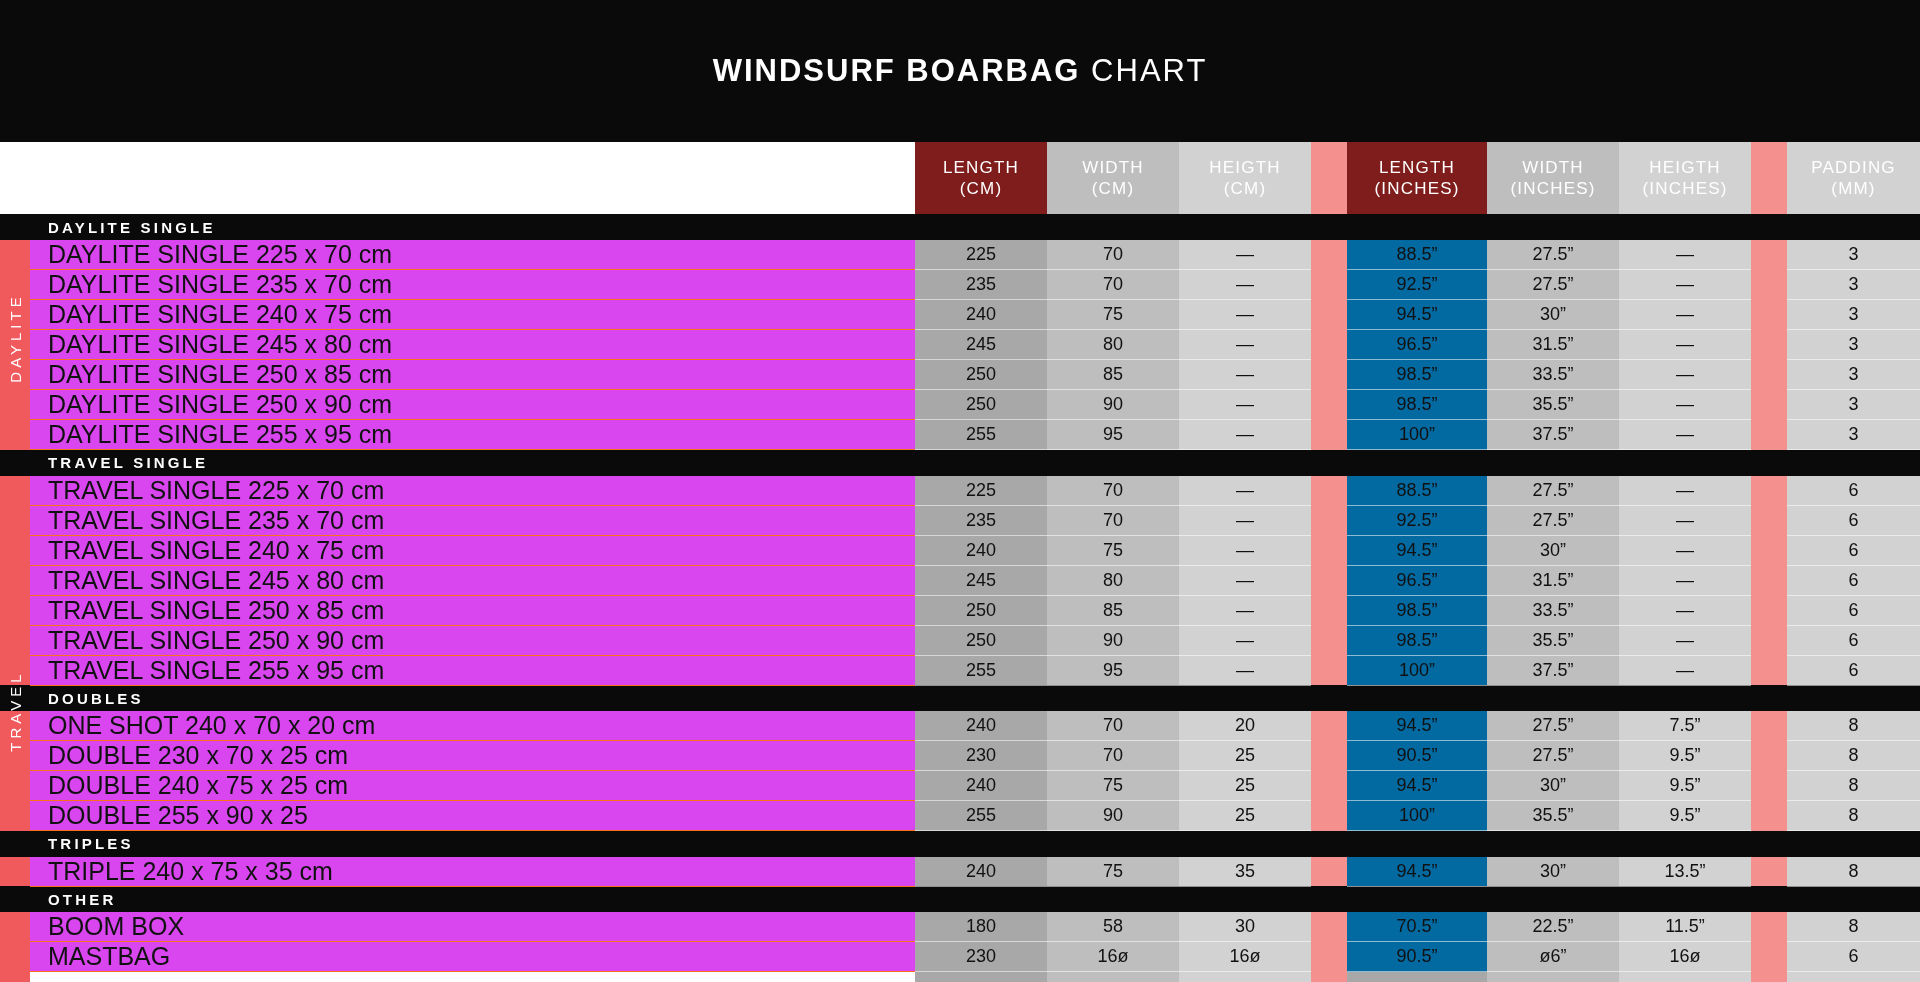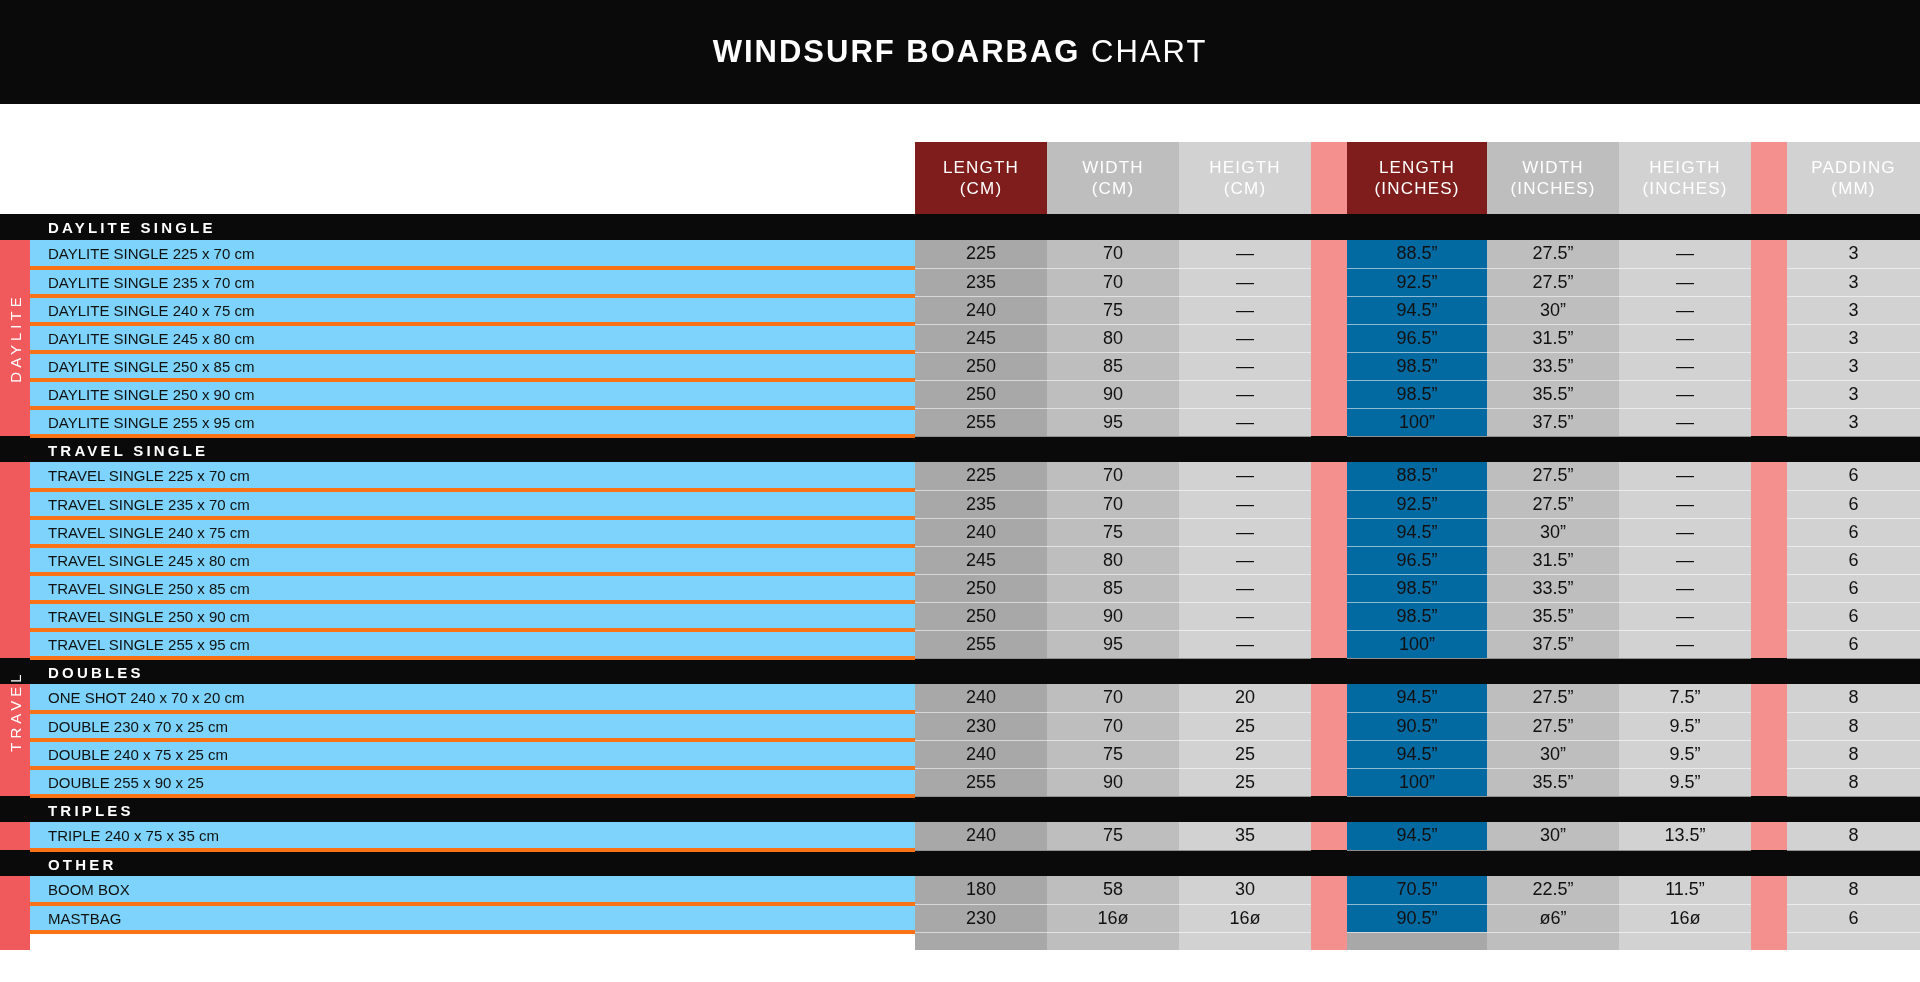--- a/index.html
+++ b/index.html
@@ -2,21 +2,21 @@
 <html><head>
 <meta charset="utf-8">
 <style>
   * { box-sizing: border-box; margin:0; padding:0; }
   html,body { width:1920px; height:982px; overflow:hidden; background:#ffffff;
     font-family:"Liberation Sans", sans-serif; }
 
   #page { position:relative; width:1920px; height:982px; background:#fff; }
 
   
-  .banner { position:absolute; left:0; top:0; width:1920px; height:104px;
+  .banner { position:absolute; left:0; top:0; width:1920px; height:142px;
     background:#0a0a0a; display:flex; align-items:center; justify-content:center; }
   .banner-title { font-size:31px; letter-spacing:2.0px; color:#ffffff; white-space:nowrap; }
   .banner-title .b { font-weight:bold; }
   .banner-title .l { font-weight:300; }
 
   
   .tablewrap { position:absolute; left:0; top:142px; width:1920px; height:840px; }
 
   table.chart { border-collapse:collapse; width:1920px; table-layout:fixed; }
   table.chart td, table.chart th { padding:0; border:0; vertical-align:middle; }
@@ -46,22 +46,22 @@
   .hdr-unit { display:block; font-size:17px; letter-spacing:1.2px; }
 
   
   tr.band { height:26px; }
   tr.band td { background:#0a0a0a; }
   .band-label { color:#ffffff; font-size:15px; font-weight:bold; letter-spacing:3.2px;
     padding-left:18px; white-space:nowrap; }
 
   
   tr.row { height:28px; }
-  tr.row td.name { background:#7dd3fc; color:#111; font-size:15px;
-    padding-left:18px; white-space:nowrap; border-bottom:4px solid #f97316; }
+  tr.row td.name { background:#d946ef; color:#111; font-size:25px;
+    padding-left:18px; white-space:nowrap; border-bottom:1px solid #f97316; }
   tr.row td.num { text-align:center; color:#111; font-size:18px; font-weight:500; }
   td.v-lcm { background:#a8a8a8; }
   td.v-wcm { background:#bebebe; }
   td.v-hcm { background:#d2d2d2; }
   td.v-lin { background:#0369a1; }
   td.v-win { background:#bebebe; }
   td.v-hin { background:#d2d2d2; }
   td.v-pad { background:#d2d2d2; }
   td.v-gap { background:#f4918f; }
   td.side-red { background:#f05a5d; }

